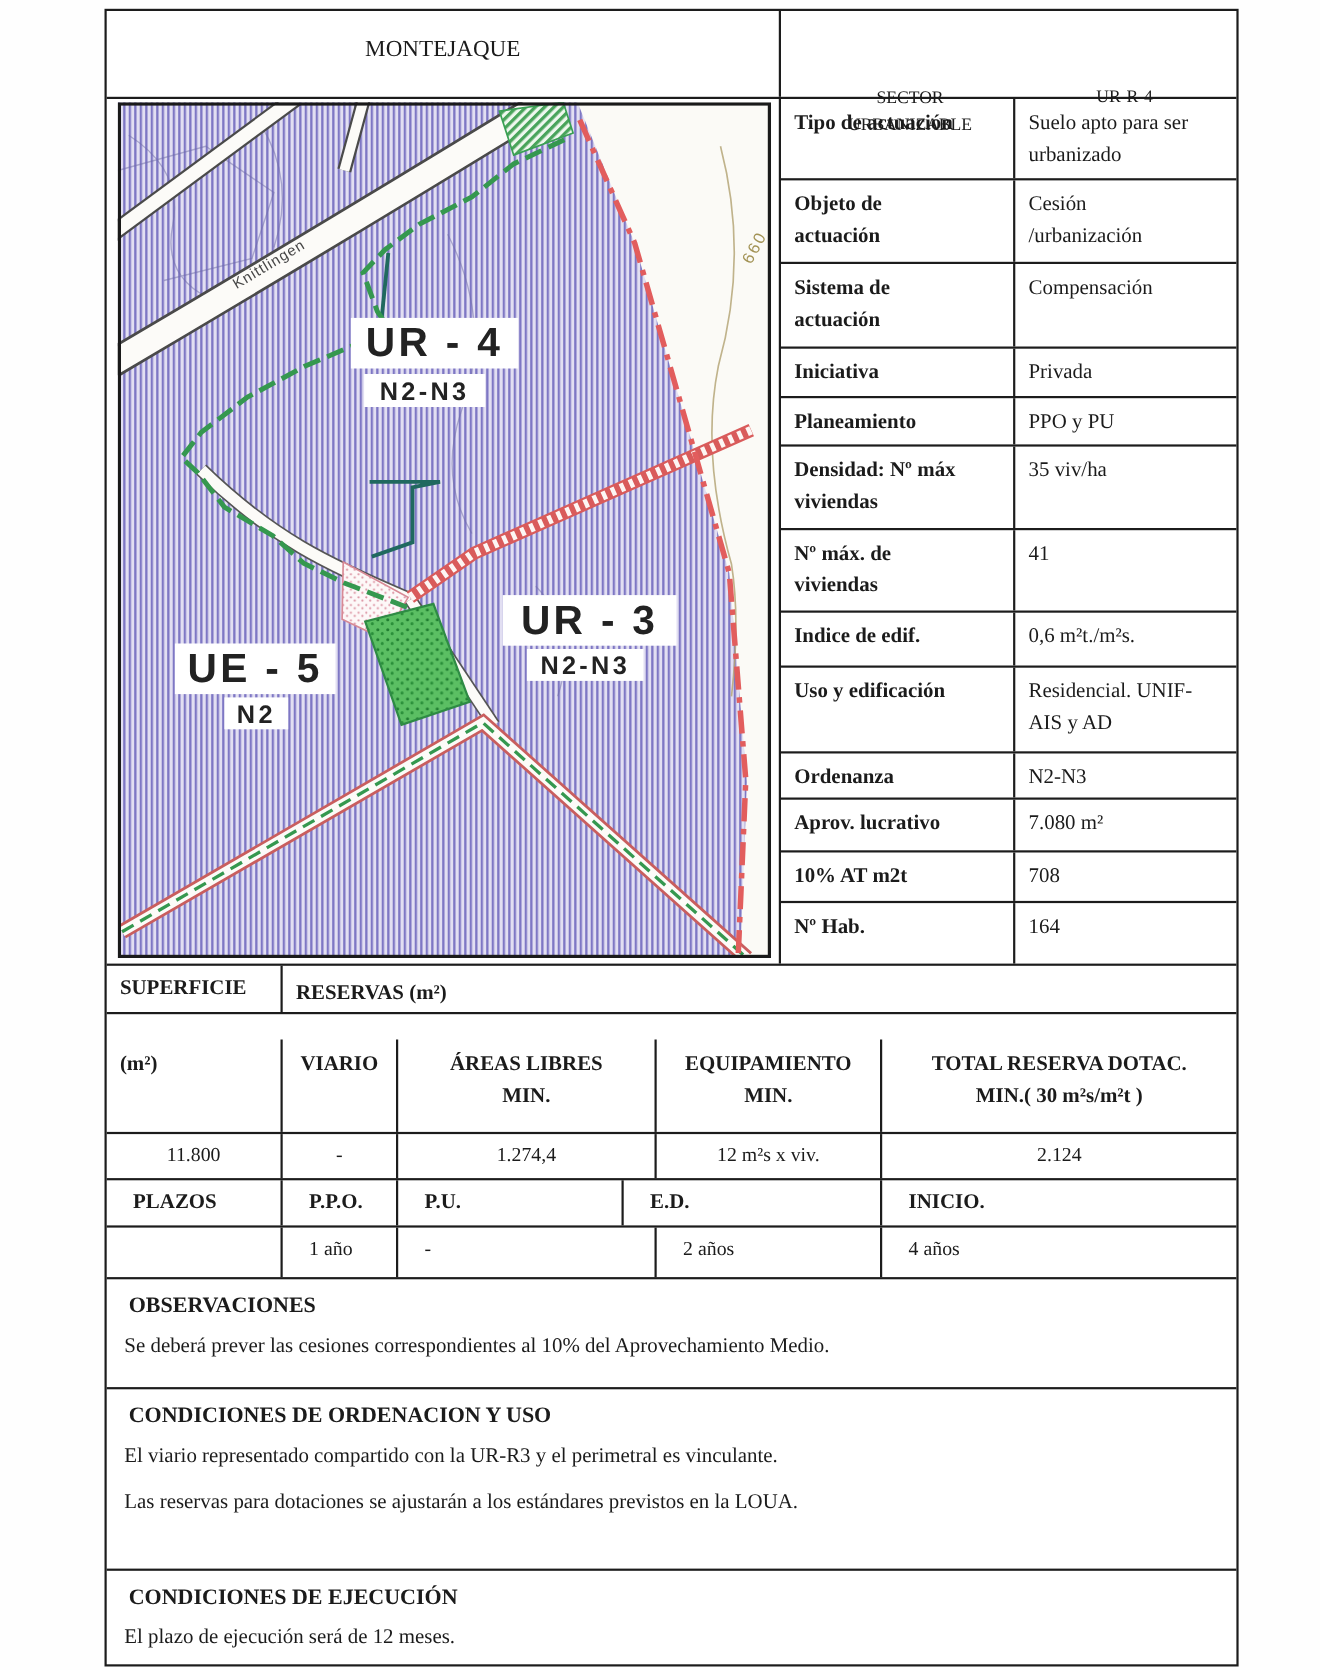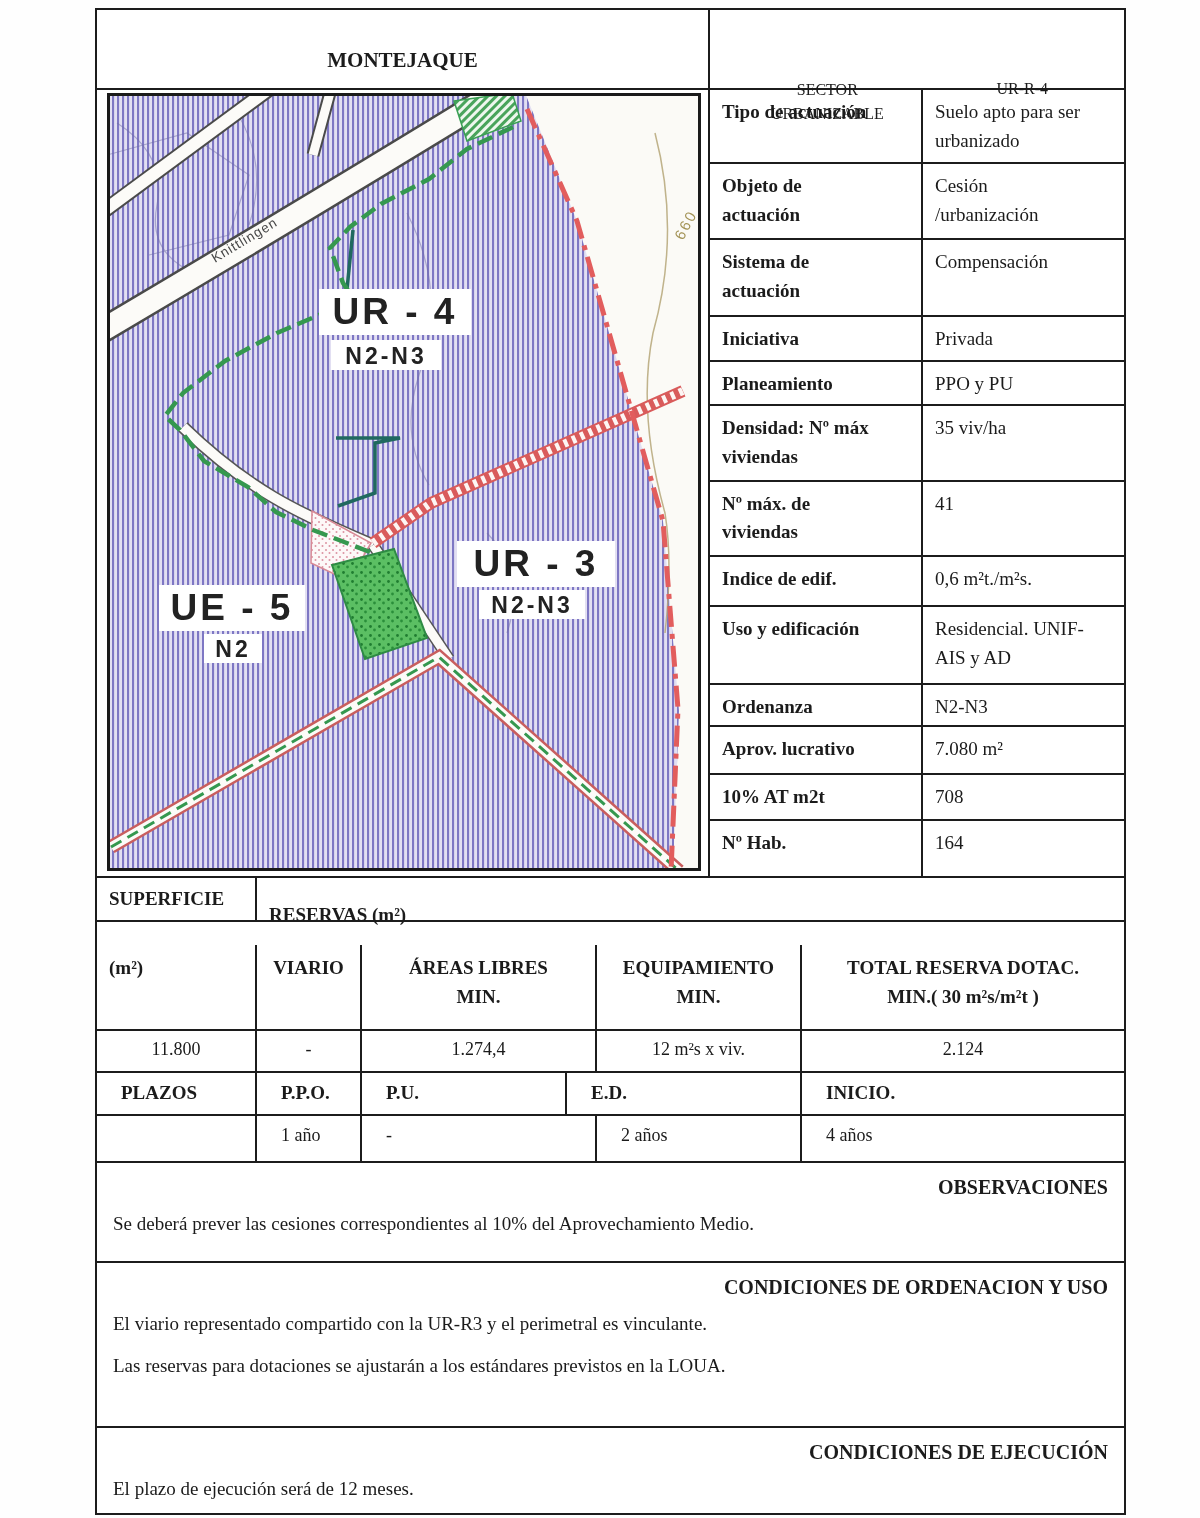--- a/index.html
+++ b/index.html
@@ -6,21 +6,21 @@
   .page{position:relative;width:1200px;height:1518px;background:#fefefe;overflow:hidden;
         font-family:"Liberation Serif","DejaVu Serif",serif;color:#1b1b1b;}
   .doc{position:absolute;left:95px;top:8px;width:1031px;height:1507px;
        border:2px solid #1c1c1c;background:#fff;box-sizing:border-box;}
   .row{display:flex;box-sizing:border-box;border-bottom:2px solid #1c1c1c;}
   .row:last-child{border-bottom:none;}
   .cell{box-sizing:border-box;border-right:2px solid #1c1c1c;padding:8px 12px;}
   .cell.last{border-right:none;}
   
   .row-header{height:80px;}
-  .cell-muni{width:613px;text-align:center;font-size:21px;font-weight:700;padding-top:38px;}
+  .cell-muni{width:613px;text-align:center;font-size:21px;font-weight:400;padding-top:22px;}
   .cell-sector{flex:1;display:flex;font-weight:400;font-size:16px;margin-top:48px;}
   .sector-left{width:54%;text-align:center;padding-top:12px;white-space:pre-line;line-height:1.5;}
   .sector-right{flex:1;text-align:center;padding-top:14px;}
   
   .row-main{height:788px;}
   .cell-map{width:613px;position:relative;padding:0;}
   .cell-attrs{flex:1;display:flex;flex-direction:column;padding:0;border-right:none;}
   .arow{display:flex;box-sizing:border-box;border-bottom:2px solid #1c1c1c;}
   .arow:last-child{border-bottom:none;}
   .alabel{width:213px;box-sizing:border-box;border-right:2px solid #1c1c1c;
@@ -36,21 +36,21 @@
   .data-cell{text-align:center;padding-top:8px;}
   .data-left{text-align:center;padding-top:8px;}
   .row-plzhead{height:43px;font-weight:700;font-size:19px;}
   .row-plzdata{height:47px;font-size:18px;}
   .plz-cell{padding-top:9px;padding-left:24px;}
   
   .section{display:block;box-sizing:border-box;border-bottom:2px solid #1c1c1c;padding:13px 16px 4px 16px;}
   .sec-obs{height:100px;}
   .sec-ord{height:165px;}
   .sec-eje{height:108px;border-bottom:none;}
-  .sec-title{font-weight:700;font-size:20px;margin:0 0 14px 18px;text-align:right;}
+  .sec-title{font-weight:700;font-size:20px;margin:0 0 14px 4px;}
   .sec-p{font-size:19px;margin:12px 0 20px 0;}
   svg text{font-family:"Liberation Sans","DejaVu Sans",sans-serif;}
   .zlabel{font-weight:700;letter-spacing:3px;fill:#222;}
 </style>
 </head>
 <body>
 
 <div class="page">
   <div class="doc">
 
@@ -222,21 +222,21 @@
         </div>
         <div class="arow" style="height:55px">
           <div class="alabel">Nº Hab.</div>
           <div class="avalue">164</div>
         </div>
       </div>
     </div>
 
     <div class="row row-suphead">
       <div class="cell sup-c1">SUPERFICIE</div>
-      <div class="cell last" style="flex:1;padding-top:26px;">RESERVAS (m²)</div>
+      <div class="cell last" style="flex:1;padding-top:14px;">RESERVAS (m²)</div>
     </div>
 
     <div class="row row-colhead">
       <div class="cell c1 colhead-cell" style="text-align:left;">(m²)</div>
       <div class="cell c2 colhead-cell">VIARIO</div>
       <div class="cell c3 colhead-cell">ÁREAS LIBRES
 MIN.</div>
       <div class="cell c4 colhead-cell">EQUIPAMIENTO
 MIN.</div>
       <div class="cell c5 colhead-cell last">TOTAL RESERVA DOTAC.

